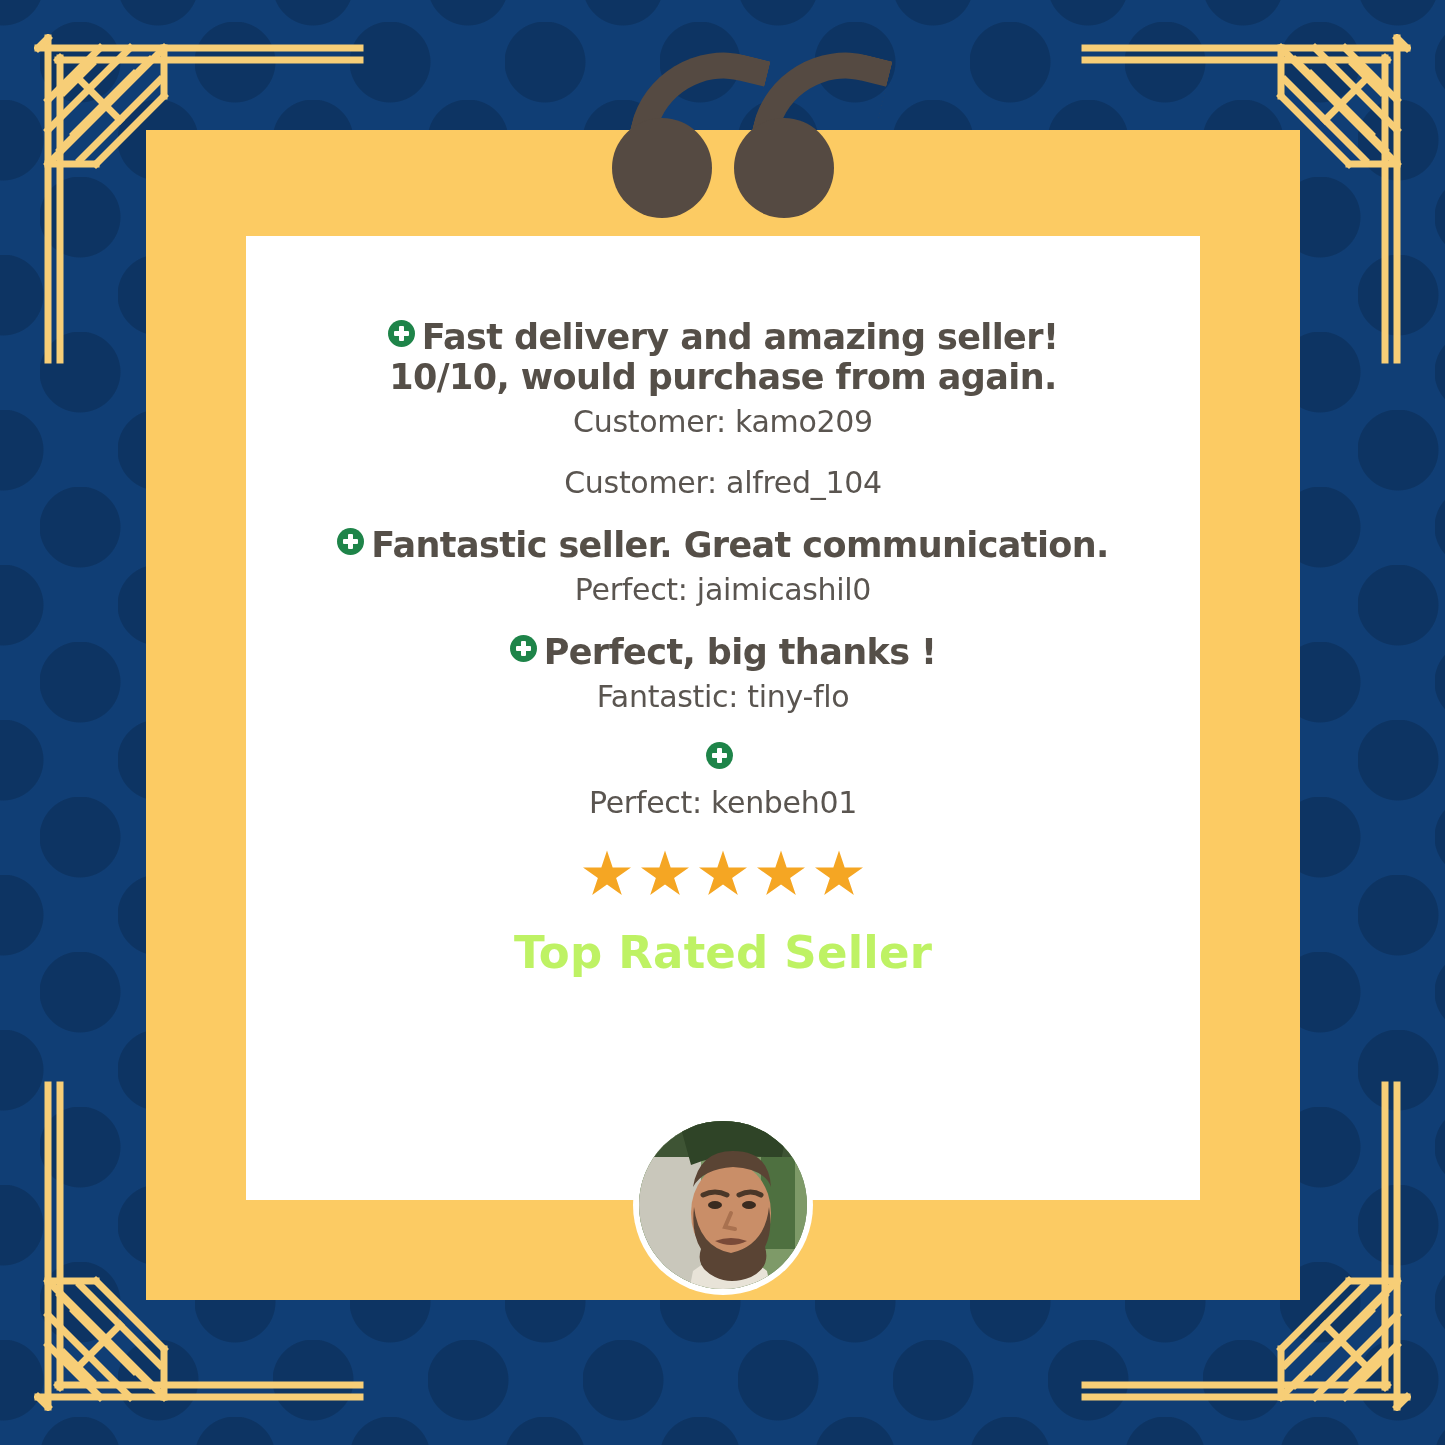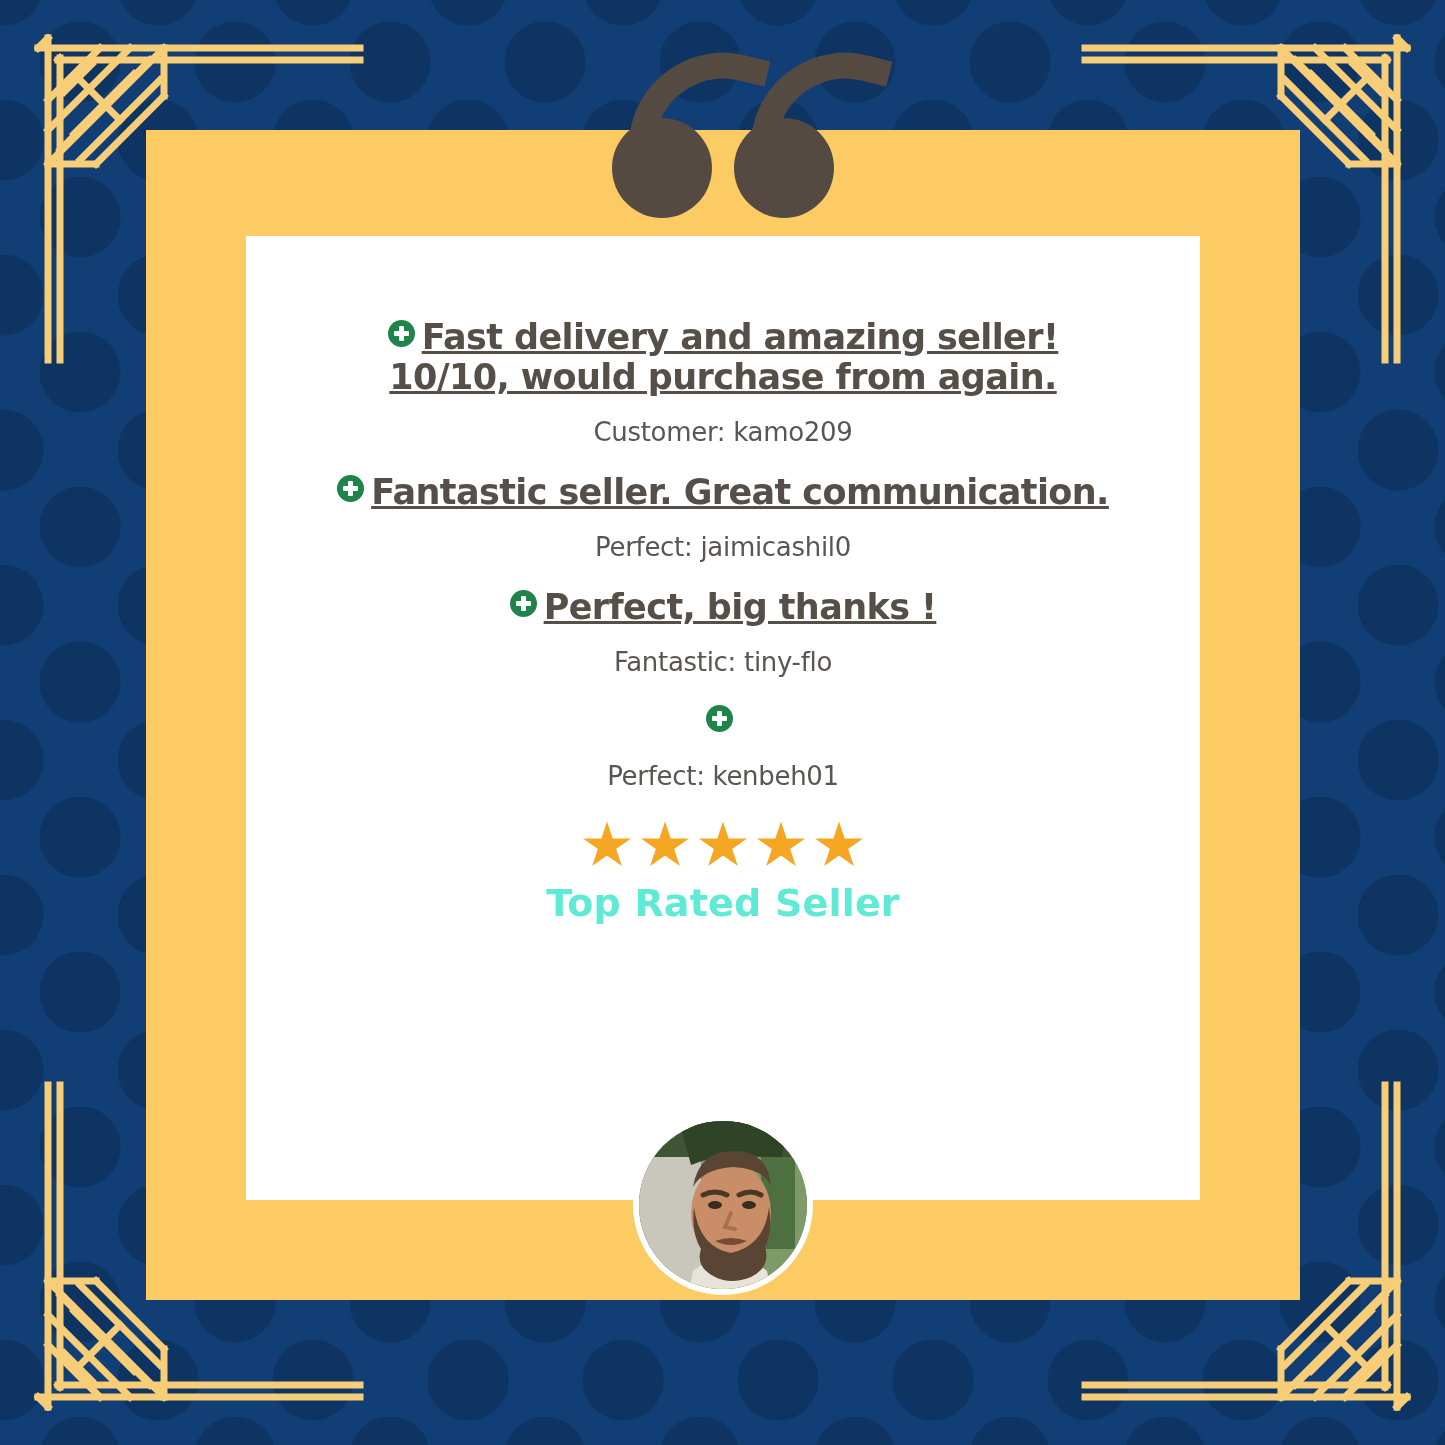--- a/index.html
+++ b/index.html
@@ -116,21 +116,20 @@
 
   .t-quote {
     font-family: "DejaVu Sans", sans-serif;
     font-weight: bold;
     font-size: 35px;
     line-height: 1.14;
     color: #554F48;
     letter-spacing: -0.6px;
     padding: 0 10px;
     margin: 0;
-    text-decoration: underline;
   }
 
   .t-quote .plus-icon {
     display: inline-block;
     width: 27px;
     height: 27px;
     border-radius: 50%;
     background: #1E8449;
     position: relative;
     vertical-align: 2px;
@@ -150,23 +149,23 @@
   }
   .t-quote .plus-icon::after {
     top: 50%; left: 6px;
     height: 5px; width: 15px;
     margin-top: -2.5px;
   }
 
   .t-customer {
     font-family: "DejaVu Sans", sans-serif;
     font-weight: normal;
-    font-size: 26px;
+    font-size: 30px;
     color: #5A5550;
-    margin: 19px 0 0 0;
+    margin: 6px 0 0 0;
     letter-spacing: -0.3px;
   }
 
   
   .stars {
     margin-top: 30px;
     display: flex;
     justify-content: center;
     gap: 10px;
   }
@@ -174,23 +173,23 @@
     width: 48px;
     height: 48px;
     background: #F5A623;
     clip-path: polygon(50% 0%, 61.8% 35.5%, 100% 35.5%, 69% 57.5%,
                        80.9% 93%, 50% 71%, 19.1% 93%, 31% 57.5%,
                        0% 35.5%, 38.2% 35.5%);
   }
   .rating-label {
     font-family: "DejaVu Sans", sans-serif;
     font-weight: bold;
-    font-size: 38px;
-    color: #5eead4;
-    margin-top: 12px;
+    font-size: 45px;
+    color: #bef264;
+    margin-top: 28px;
     letter-spacing: 0.2px;
   }
 
   
   .avatar-wrap {
     position: absolute;
     left: 50%;
     top: 1115px;
     width: 180px;
     height: 180px;
@@ -320,20 +319,21 @@
   </div>
 
   <div class="content">
 
     <div class="testimonial">
       <p class="t-quote"><span class="plus-icon"></span><span>Fast delivery and amazing seller!<br>10/10, would purchase from again.</span></p>
       <p class="t-customer">Customer: kamo209</p>
     </div>
 
     <div class="testimonial">
+      <p class="t-customer">Customer: alfred_104</p>
     </div>
 
     <div class="testimonial">
       <p class="t-quote"><span class="plus-icon"></span><span>Fantastic seller. Great communication.</span></p>
       <p class="t-customer">Perfect: jaimicashil0</p>
     </div>
 
     <div class="testimonial">
       <p class="t-quote"><span class="plus-icon"></span><span>Perfect, big thanks !</span></p>
       <p class="t-customer">Fantastic: tiny-flo</p>

